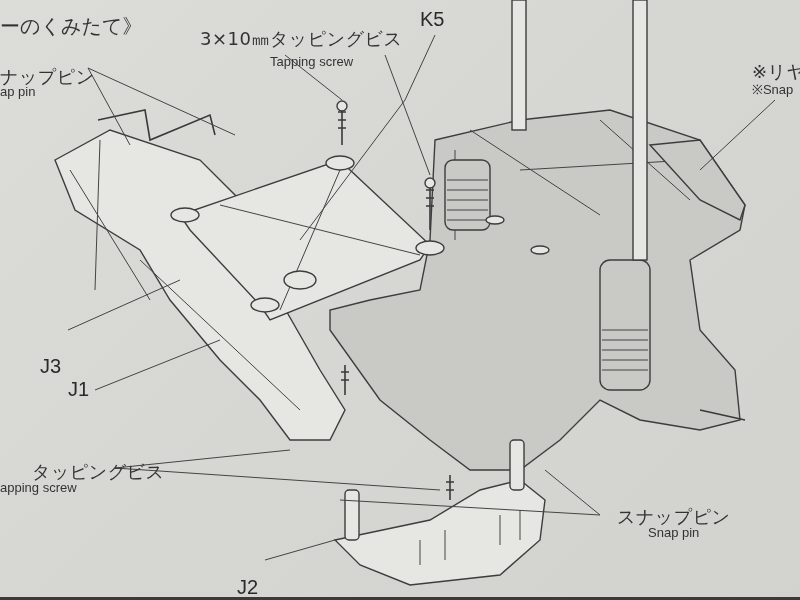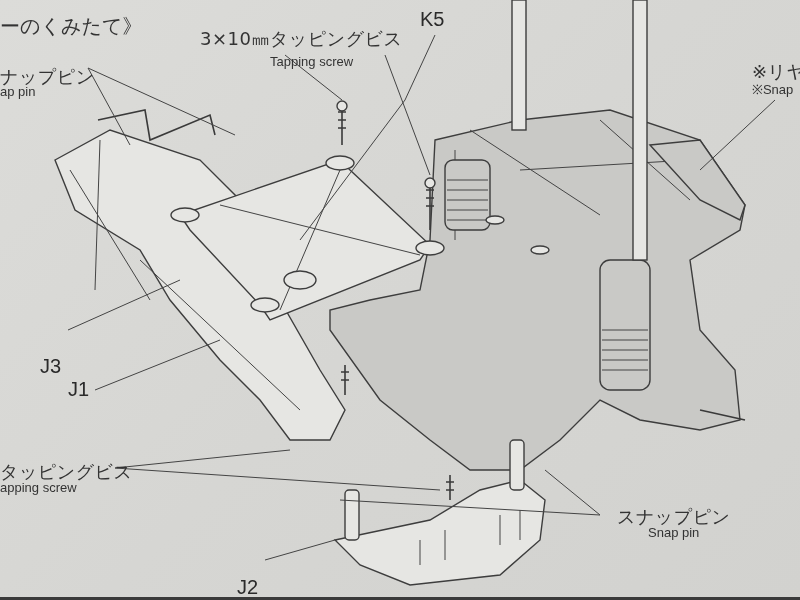--- a/index.html
+++ b/index.html
@@ -104,21 +104,21 @@
   <div class="label en" style="left:270px;top:45px;margin-top:9px;">Tapping screw</div>
 
   <div class="label part" style="left:420px;top:8px;">K5</div>
 
   <div class="label jp" style="left:752px;top:60px;">※リヤ</div>
   <div class="label en" style="left:752px;top:80px;">※Snap</div>
 
   <div class="label part" style="left:40px;top:343px;margin-top:12px;">J3</div>
   <div class="label part" style="left:68px;top:378px;">J1</div>
 
-  <div class="label jp" style="left:0;top:460px;">タッピングビス</div>
+  <div class="label jp" style="left:0;top:460px;padding-left:32px;">タッピングビス</div>
   <div class="label en" style="left:0;top:480px;text-align:center;">apping screw</div>
 
   <div class="label jp" style="left:617px;top:505px;">スナップピン</div>
   <div class="label en" style="left:648px;top:525px;">Snap pin</div>
 
   <div class="label part" style="left:237px;top:576px;">J2</div>
 
   <div class="bottom-edge"></div>
 </div>
 

